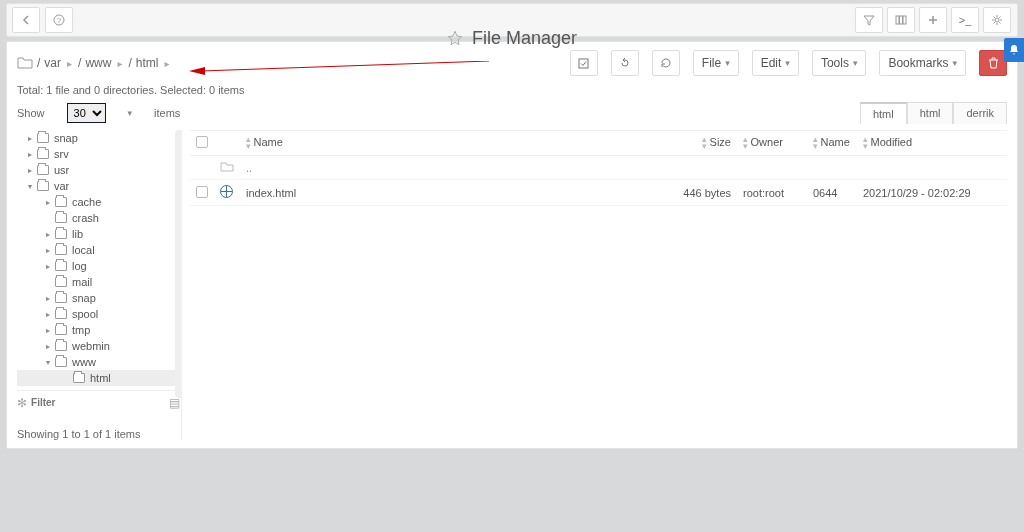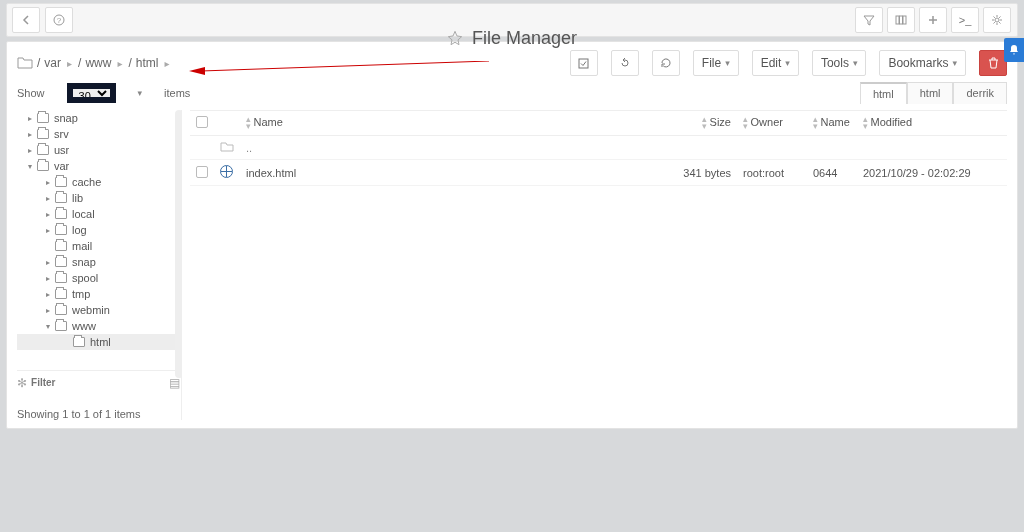--- a/index.html
+++ b/index.html
@@ -25,21 +25,21 @@
     
     .red-arrow { position:absolute; left:172px; top:6px; pointer-events:none; }
 
     .tb-right { display:flex; align-items:center; gap:13px; }
     .drop-btn { height:26px; padding:0 8px; border:1px solid #ddd; background:#fff; border-radius:2px; display:inline-flex; align-items:center; cursor:pointer; gap:4px; color:#555; font-size:12px;}
     .danger { background:#d9534f; border-color:#c9433f; color:#fff; }
 
     .status-row { padding:2px 10px 6px 10px; color:#666; font-size:11px;}
     .show-row { display:flex; align-items:center; padding:0 10px 6px 10px; font-size:11px; color:#666; justify-content:space-between;}
     .show-left { display:flex; align-items:center; gap:22px;}
-    .show-left select { height:20px; border:6px solid #0f172a; font-size:11px; padding:0 2px;}
+    .show-left select { height:20px; border:1px solid #0f172a; font-size:11px; padding:0 2px;}
     .tabs { display:flex; gap:0;}
     .tab { padding:4px 12px; border:1px solid #ddd; border-bottom:none; font-size:11px; cursor:pointer; color:#666; background:#fafafa;}
     .tab.active { background:#fff; border-top:2px solid #ccc; }
 
     
     .body-row { display:flex; padding:0 10px 8px 10px; }
     .tree-col { width:165px; border-right:1px solid #eee; padding-right:4px; position:relative; height:310px; overflow:hidden;}
     .tree-scroll { position:absolute; right:-2px; top:0; bottom:42px; width:8px; background:#eee; border-radius:4px;}
     .tree ul { list-style:none; }
     .tree li { display:flex; align-items:center; height:16px; font-size:11px; color:#555; cursor:pointer; }
@@ -190,20 +190,21 @@
           <span class="caret-down">▾</span>
         </div>
       <div class="sq-btn danger">
           <svg width="11" height="12" viewBox="0 0 11 12">
             <path d="M1 3h9M4 3V1h3v2M2 3l1 8h5l1-8" stroke="#fff" fill="none"></path>
           </svg>
         </div>
     </div>
   </div>
 
+  <div class="status-row">Total: 1 file and 0 directories. Selected: 0 items</div>
 
   <div class="show-row">
     <div class="show-left">
       <span>Show</span>
       <select><option>30</option></select>
       <span class="caret-down">▾</span>
       <span>items</span>
     </div>
     <div class="tabs" id="tabs">
         <div class="tab active">html</div>
@@ -234,20 +235,25 @@
             </li>
             <li class="depth1">
               <span class="caret">▾</span>
               <span class="folder open"></span>
               <span>var</span>
             </li>
             <li class="depth2">
               <span class="caret">▸</span>
               <span class="folder"></span>
               <span>cache</span>
+            </li>
+            <li class="depth2">
+              <span class="caret"></span>
+              <span class="folder"></span>
+              <span>crash</span>
             </li>
             <li class="depth2">
               <span class="caret">▸</span>
               <span class="folder"></span>
               <span>lib</span>
             </li>
             <li class="depth2">
               <span class="caret">▸</span>
               <span class="folder"></span>
               <span>local</span>
@@ -321,21 +327,21 @@
             <td></td>
             <td><svg width="14" height="11" viewBox="0 0 14 11">
                   <path d="M1 2h5l1 2h6v6H1z" fill="none" stroke="#bbb"></path>
                 </svg></td>
             <td colspan="5">..</td>
           </tr>
         <tr>
               <td><span class="checkbox"></span></td>
               <td><span class="world-icon"></span></td>
               <td>index.html</td>
-              <td style="text-align:right">341 bytes</td>
+              <td style="text-align:right">446 bytes</td>
               <td>root:root</td>
               <td>0644</td>
               <td>2021/10/29 - 02:02:29</td>
             </tr>
           </tbody>
       </table>
     </div>
   </div>
 
 </div>

